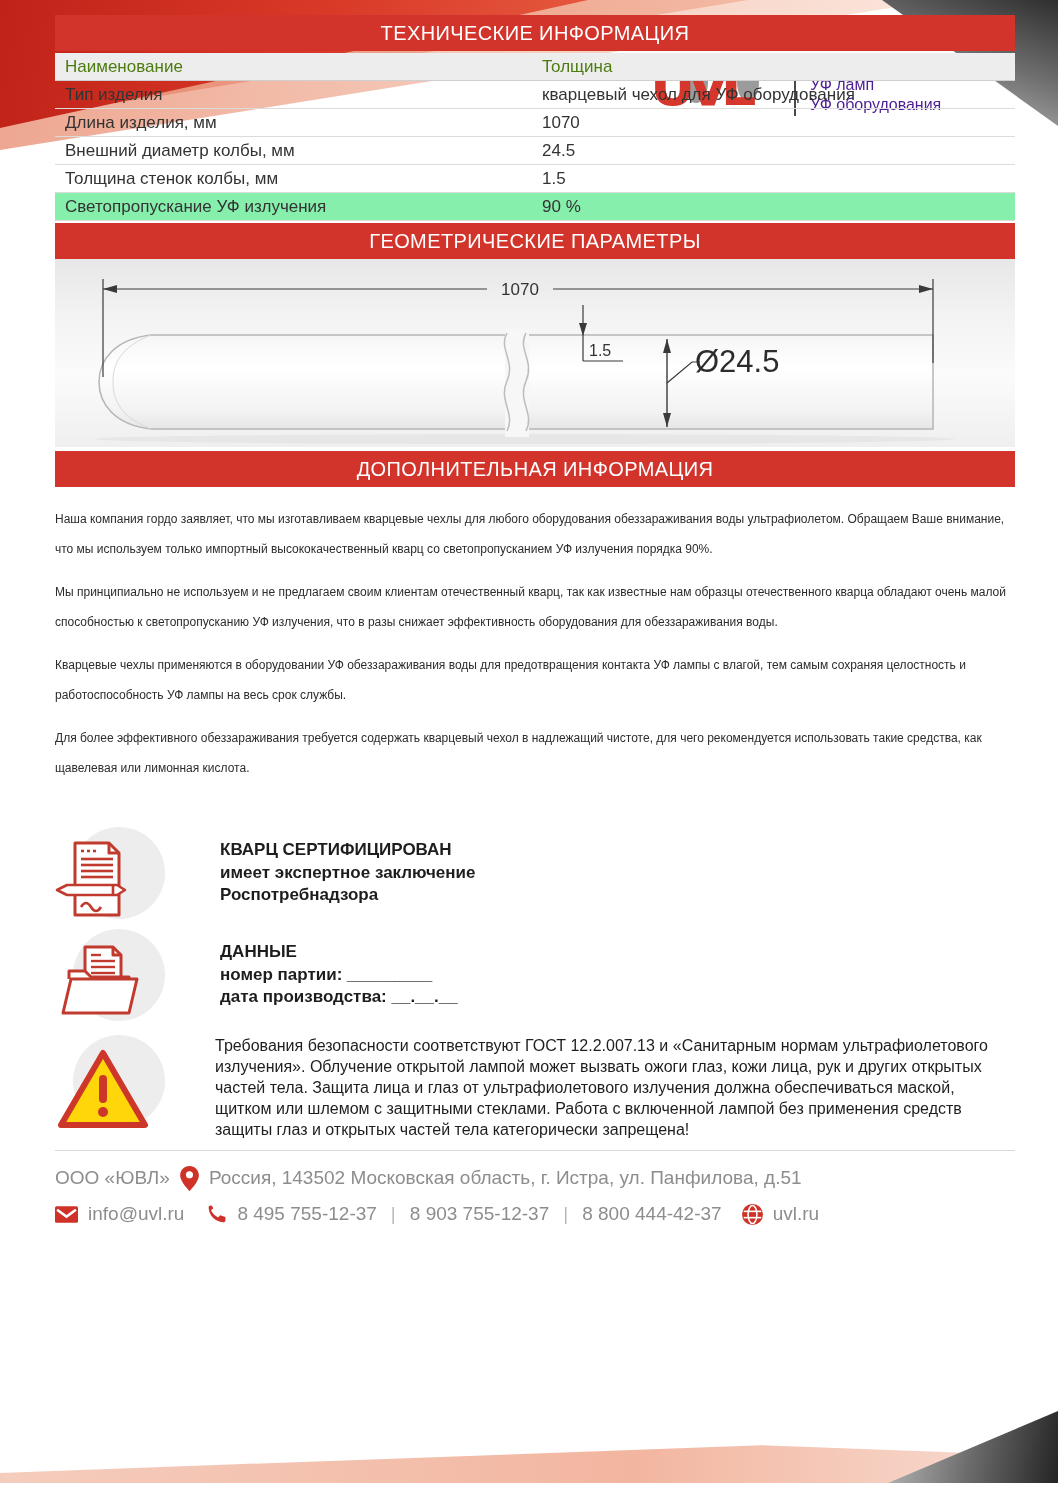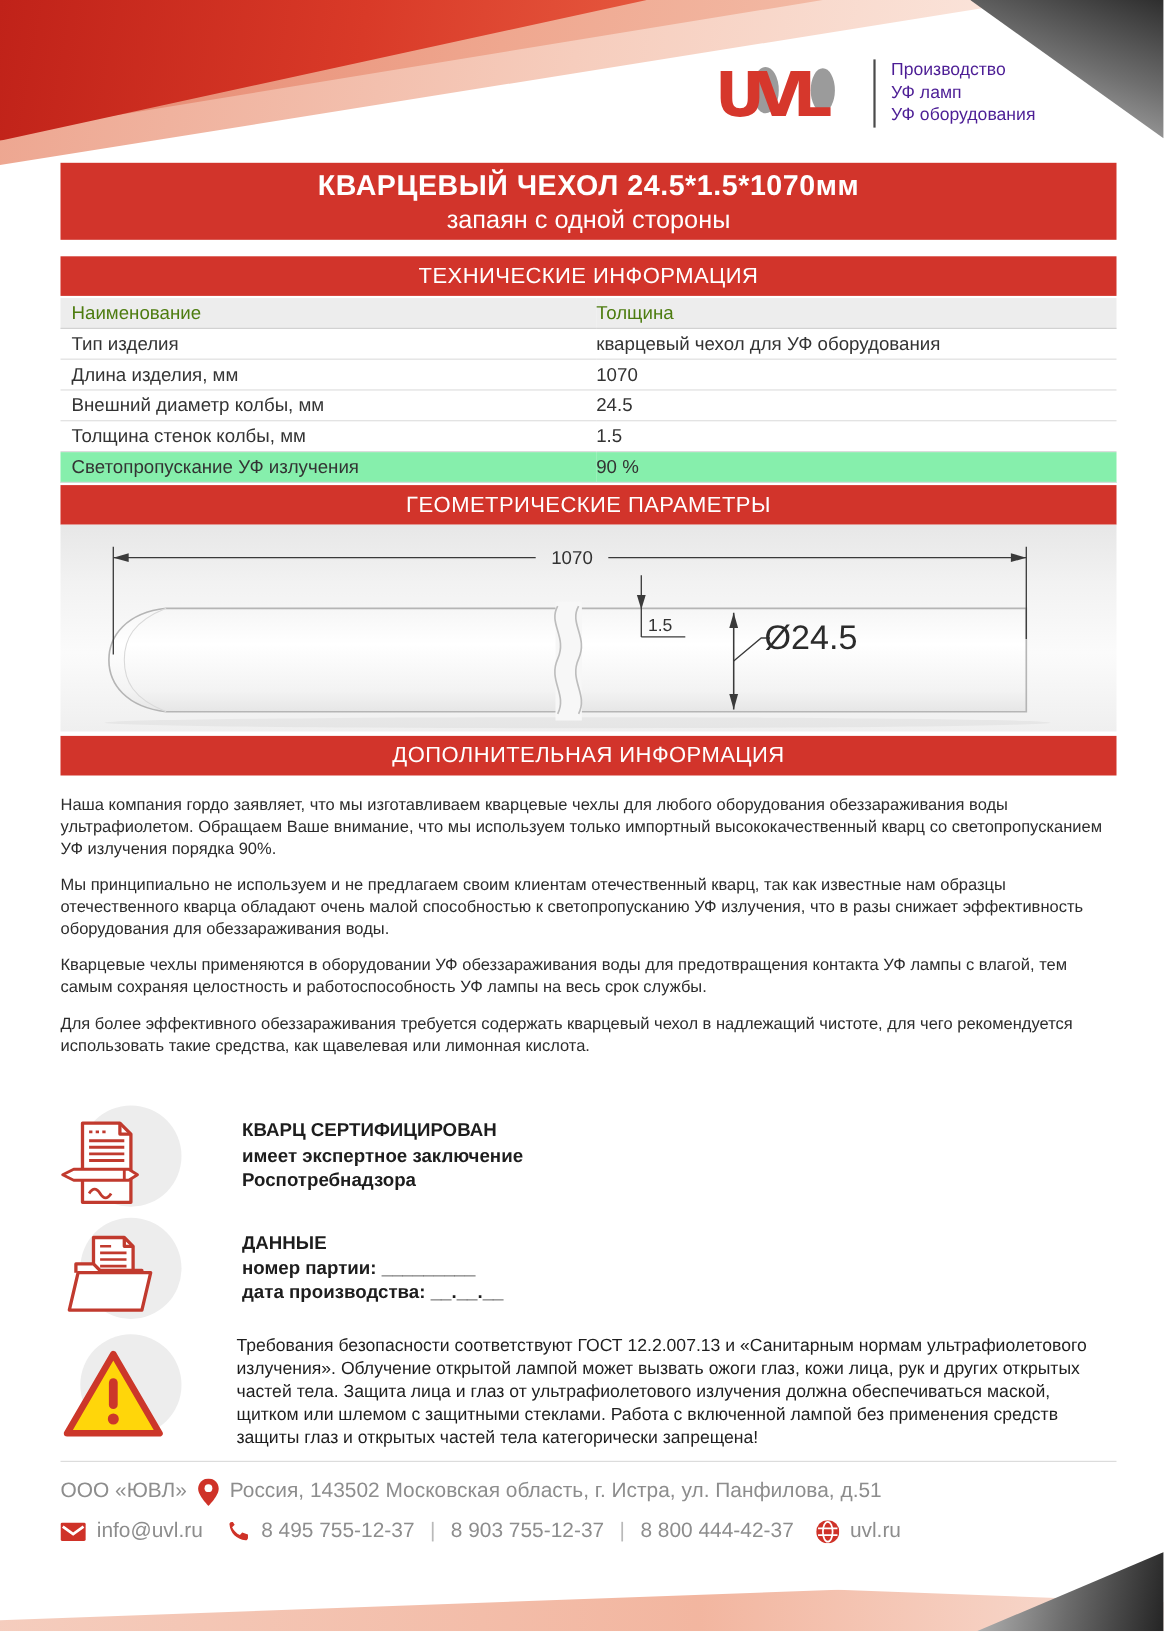--- a/index.html
+++ b/index.html
@@ -51,21 +51,21 @@
   .ptable td.val{padding-left:0;}
   .ptable col.c1{width:487px;}
   .ptable tr.head td{background:#ededed;color:#4d7c0f;border-bottom:1px solid #cfcfcf;}
   .ptable tr.shade td{background:#86efac;}
 
   
   .drawing{height:188px;background:linear-gradient(180deg,#e7e7e7 0%,#f2f2f2 28%,#fbfbfb 62%,#efefef 100%);}
 
   
   .paras{margin-top:17px;}
-  .paras p{margin:0 0 13px 0;font-size:15px;line-height:20px;color:#2c2c2c;}
+  .paras p{margin:0 0 13px 0;font-size:12px;line-height:30px;color:#2c2c2c;}
 
   
   .feature{display:flex;align-items:center;margin-top:10px;}
   .feature.first{margin-top:44px;}
   .fi-wrap{position:relative;width:110px;height:92px;flex:0 0 110px;}
   .fi-circle{position:absolute;left:18px;top:0;width:92px;height:92px;border-radius:50%;background:#ededed;}
   .fi-icon{position:absolute;left:0;top:10px;}
   .feature-text{margin-left:55px;font-size:17px;font-weight:bold;line-height:1.35;color:#1d1d1d;}
 
   .warning-row{display:flex;align-items:flex-start;margin-top:14px;}
@@ -96,24 +96,20 @@
       <ellipse cx="96" cy="30" rx="11" ry="20" fill="#9b9b9b"></ellipse>
       <text x="-2" y="53" font-family="DejaVu Sans, sans-serif" font-weight="bold" font-size="56" letter-spacing="-9" fill="#d6372c">UVL</text>
     </svg>
     <div class="brand-tagline">Производство
 УФ ламп
 УФ оборудования</div>
   </div>
 
   <div class="content">
 
-    <div class="banner title-banner">
-      <div class="title-line1">КВАРЦЕВЫЙ ЧЕХОЛ 24.5*1.5*1070мм</div>
-      <div class="title-line2">запаян с одной стороны</div>
-    </div>
 
     <div class="banner section-banner sb-tech">ТЕХНИЧЕСКИЕ ИНФОРМАЦИЯ</div>
 
     <table class="ptable">
       <colgroup>
           <col class="c1">
           <col>
         </colgroup>
       <tbody>
           <tr class="head">

